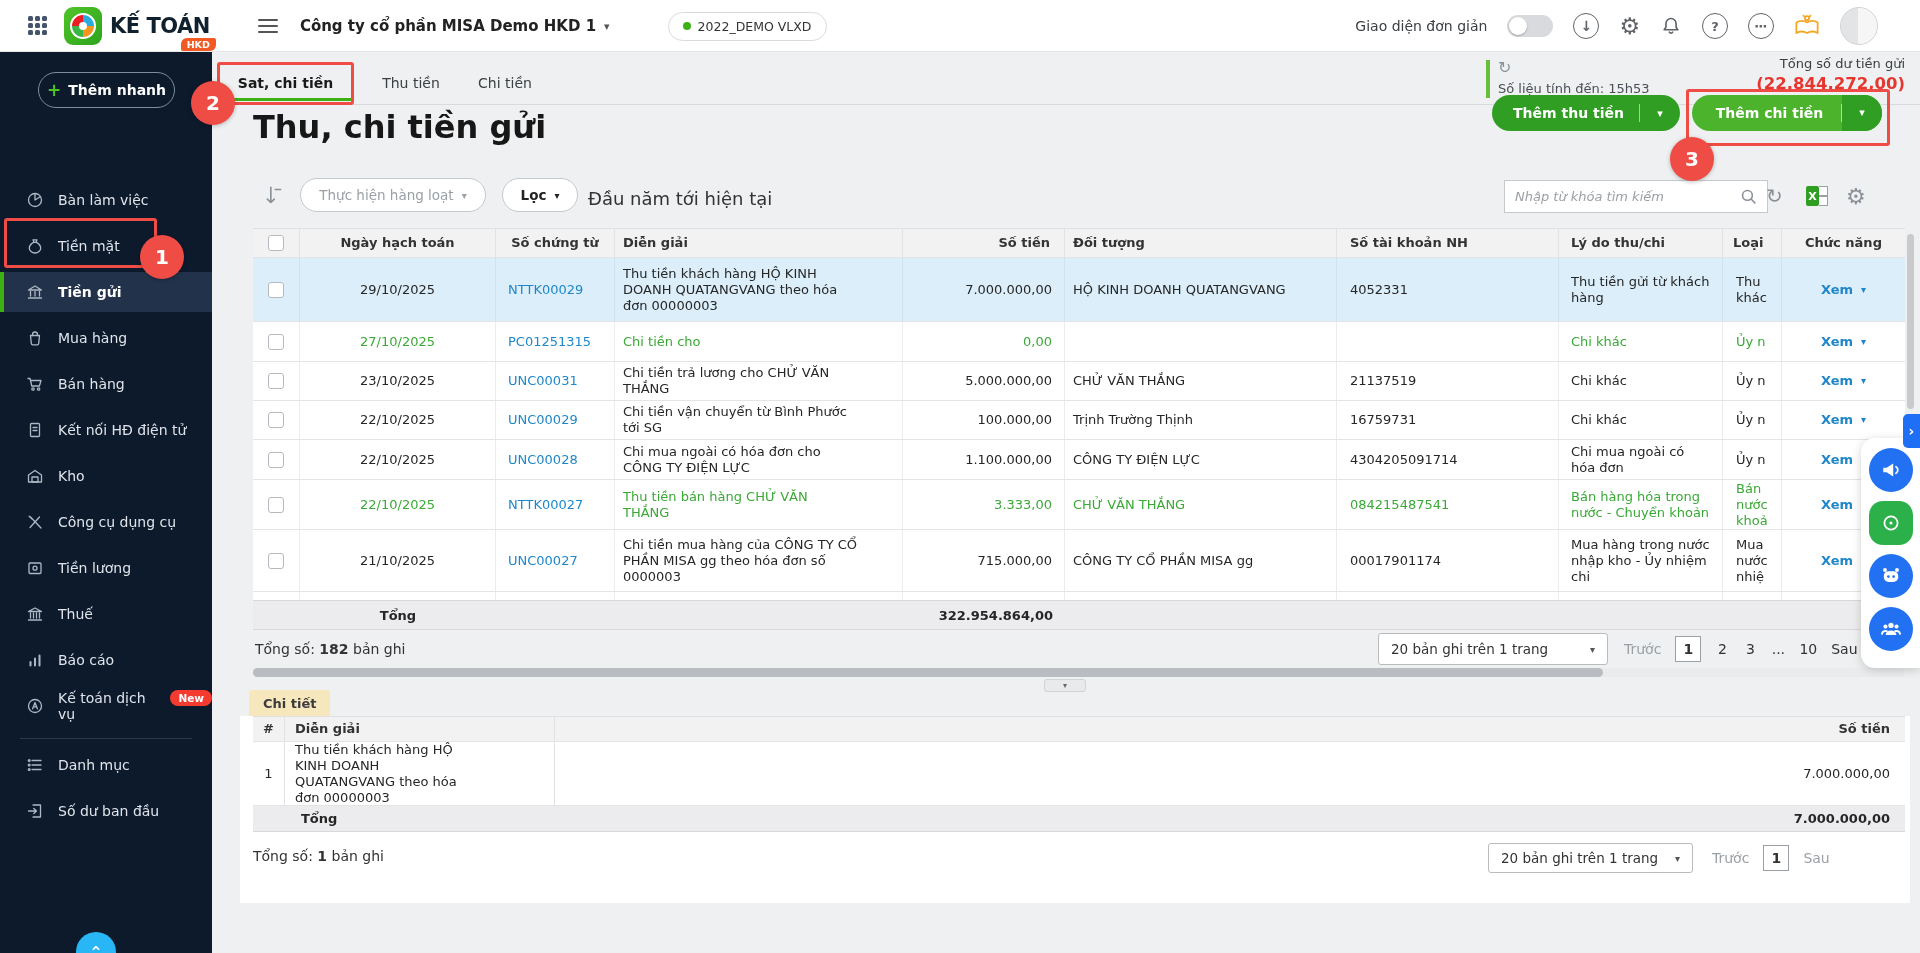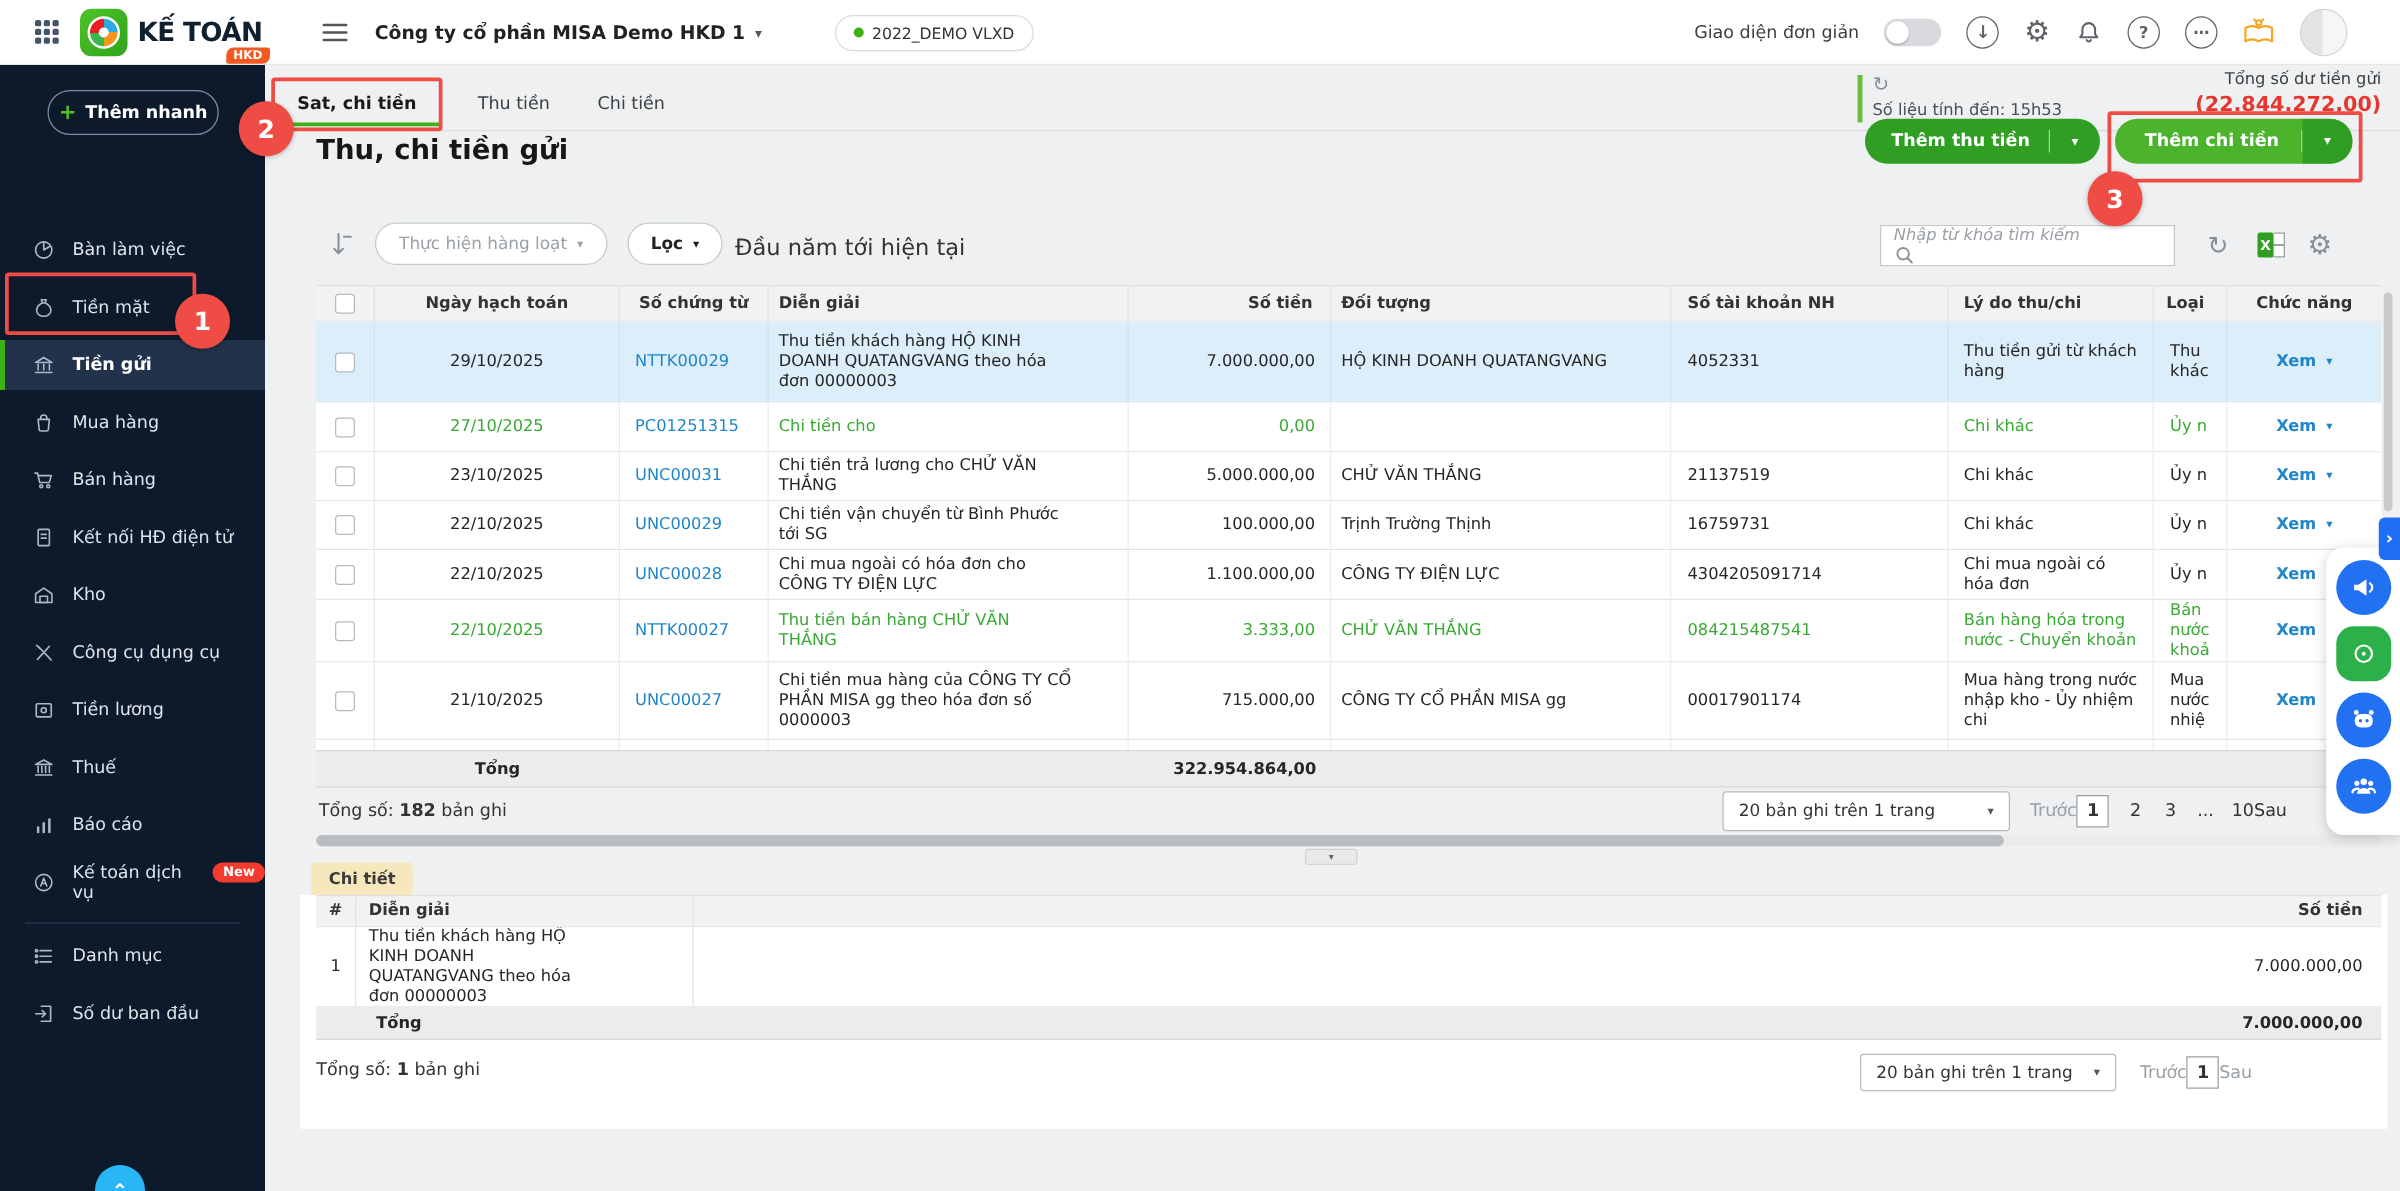--- a/index.html
+++ b/index.html
@@ -51,37 +51,37 @@
   .tab { top:62px; height:42px; display:flex; align-items:center; justify-content:center; font-size:14px; color:#3c4043; cursor:pointer; }
   .tab.active { font-weight:bold; color:#1a1a1a; }
   .tab-underline { left:219px; top:98px; width:133px; height:3px; background:#3db014; }
   .sync-bar { left:1486px; top:60px; width:4px; height:38px; background:#6abf3a; }
   .sync-refresh { left:1498px; top:58px; font-size:16px; color:#8a9097; cursor:pointer; }
   .sync-text { left:1498px; top:81px; font-size:13px; color:#4a4f55; white-space:nowrap; }
   .bal-label { top:56px; right:15px; font-size:13px; color:#3c4043; text-align:right; }
   .bal-value { top:74px; right:15px; font-size:16.5px; font-weight:bold; color:#e5372f; text-align:right; }
 
   
-  .page-title { left:253px; top:108px; font-size:22px; font-weight:bold; color:#171717; }
+  .page-title { left:253px; top:108px; font-size:32px; font-weight:bold; color:#171717; }
   .btn-green { top:95px; height:36px; border-radius:18px; display:flex; align-items:center; color:#fff; font-size:14px; font-weight:bold; cursor:pointer; overflow:hidden; }
   .btn-thu { left:1492px; width:188px; background:#2f9e22; }
   .btn-chi { left:1692px; width:190px; background:#4cb32c; }
   .btn-label { flex:1; text-align:center; padding-left:6px; }
   .btn-sep { width:1px; height:18px; background:rgba(255,255,255,.55); }
   .btn-caret { width:40px; text-align:center; font-size:11px; }
   .btn-chi .btn-caret { background:#2f9e22; height:36px; line-height:36px; }
 
   
   .sort-ic { left:262px; top:184px; cursor:pointer; }
   .pill { top:178px; height:34px; border:1px solid #c6c9cc; border-radius:17px; background:#fff; display:flex; align-items:center; justify-content:center; gap:8px; font-size:13.5px; cursor:pointer; }
   .pill-batch { left:300px; width:186px; color:#9aa0a6; }
   .pill-filter { left:502px; width:76px; color:#222; font-weight:bold; }
   .pill .pc { font-size:10px; }
   .period-text { left:588px; top:188px; font-size:18px; color:#333; }
-  .searchbox { left:1504px; top:180px; width:236px; height:33px; border:1px solid #c6c9cc; background:#fff; display:flex; align-items:flex-start; padding:0 10px;flex-direction:column; }
+  .searchbox { left:1504px; top:180px; width:264px; height:33px; border:1px solid #c6c9cc; background:#fff; display:flex; align-items:center; padding:0 10px; }
   .searchbox input { border:0; outline:0; flex:1; font-size:13px; font-style:italic; color:#555; font-family:"DejaVu Sans",sans-serif; }
   .searchbox input::placeholder { color:#9aa0a6; }
   .tool-glyph { top:184px; font-size:20px; color:#8a9097; cursor:pointer; }
   .excel-ic { left:1806px; top:186px; width:22px; height:20px; cursor:pointer; display:flex; }
   .excel-x { width:13px; height:20px; background:#2f9e22; border-radius:2px; color:#fff; font-size:11px; font-weight:bold; display:flex; align-items:center; justify-content:center; }
   .excel-grid { width:9px; height:20px; border:1px solid #9aa0a6; border-left:0; background:linear-gradient(#fff 45%,#9aa0a6 45%,#9aa0a6 55%,#fff 55%); }
 
   
   .tbl { left:253px; top:228px; width:1652px; background:#fff; font-size:13px; color:#262626; z-index:2; }
   .trow { display:grid; grid-template-columns:47px 196px 119px 288px 162px 272px 222px 164px 59px 123px; border-bottom:1px solid #e4e4e6; background:#fff; }
@@ -120,21 +120,21 @@
   .trow.sliver { height:8px; border-bottom:0; }
   .total-row { display:grid; grid-template-columns:47px 196px 119px 288px 162px 840px; height:30px; background:#ececee; border-top:1px solid #d8d8da; border-bottom:1px solid #d8d8da; font-weight:bold; align-items:center; }
   .total-label { grid-column:2; text-align:center; }
   .total-amount { grid-column:5; text-align:right; padding-right:12px; }
 
   
   .tfoot-summary { left:255px; top:641px; font-size:14px; color:#333; }
   .select { border:1px solid #b9bcbf; border-radius:3px; background:#fff; display:flex; align-items:center; justify-content:space-between; padding:0 12px; font-size:13.5px; color:#333; cursor:pointer; }
   .select .pc { font-size:10px; color:#555; }
   .main-select { left:1378px; top:633px; width:230px; height:32px; }
-  .pager { display:flex; align-items:center; font-size:14px; color:#333; }
+  .pager { display:flex; align-items:center; gap:14px; font-size:14px; color:#333; }
   .main-pager { left:1624px; top:636px; }
   .pg { min-width:14px; text-align:center; cursor:pointer; }
   .pg.current { border:1px solid #9aa0a6; background:#fff; font-weight:bold; width:26px; height:26px; line-height:24px; }
   .prev-lbl { color:#9aa0a6; cursor:default; }
   .next-lbl { color:#333; cursor:pointer; }
   .hscroll-track { left:253px; top:668px; width:1652px; height:9px; background:#e9ebec; border-radius:5px; }
   .hscroll-thumb { left:253px; top:668px; width:1350px; height:9px; background:#b9bdc1; border-radius:5px; cursor:grab; }
   .vscroll-track { left:1907px; top:230px; width:7px; height:398px; background:#efefef; border-radius:4px; }
   .vscroll-thumb { left:1907px; top:234px; width:7px; height:175px; background:#c8cacc; border-radius:4px; cursor:grab; }
 

